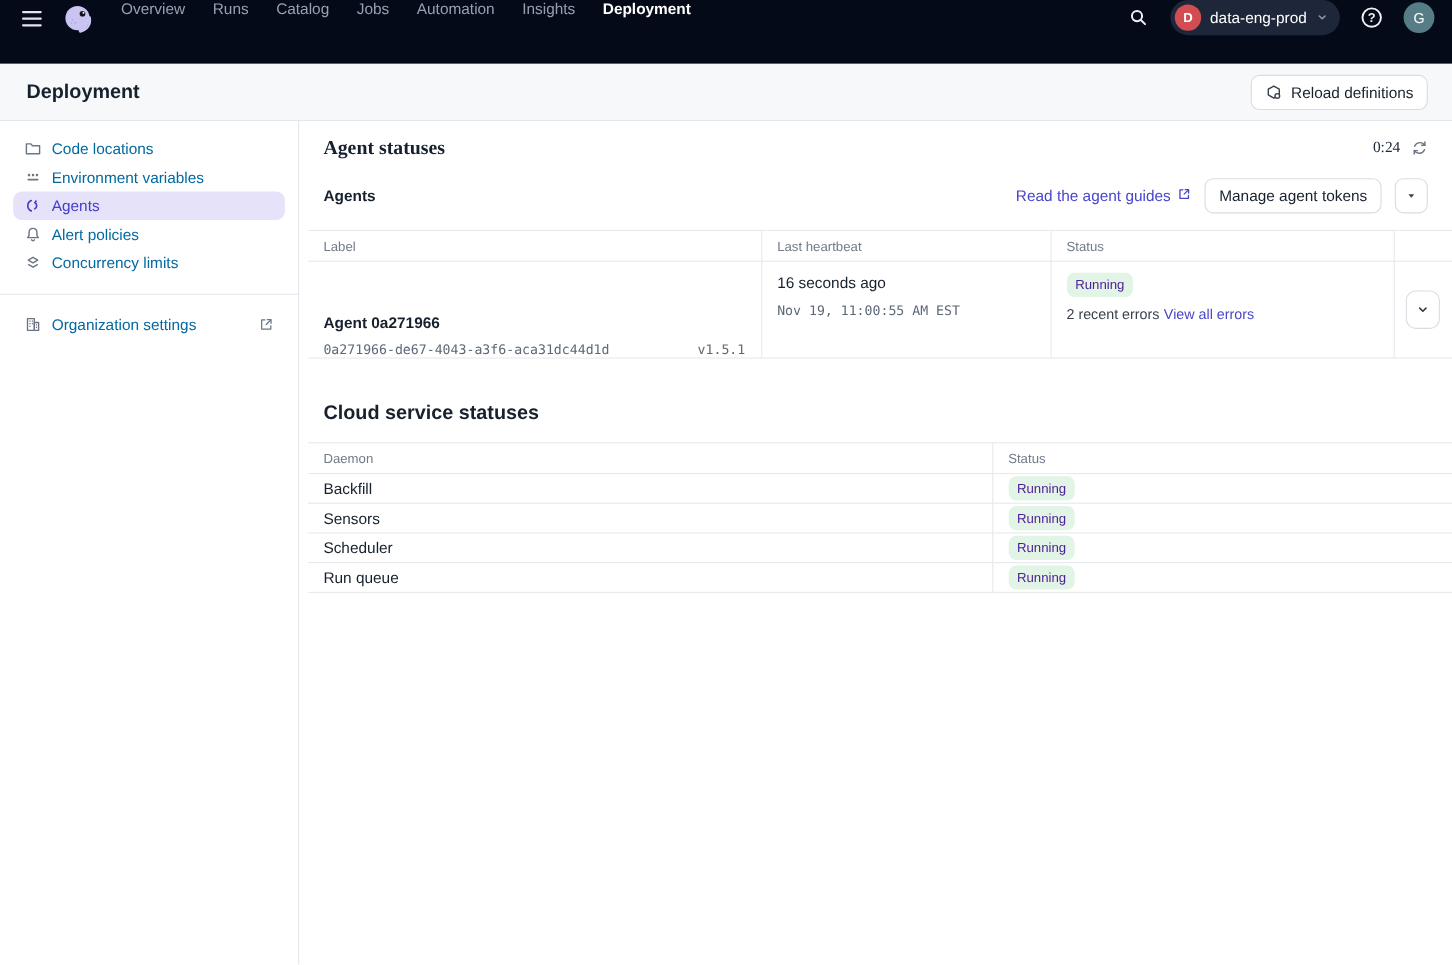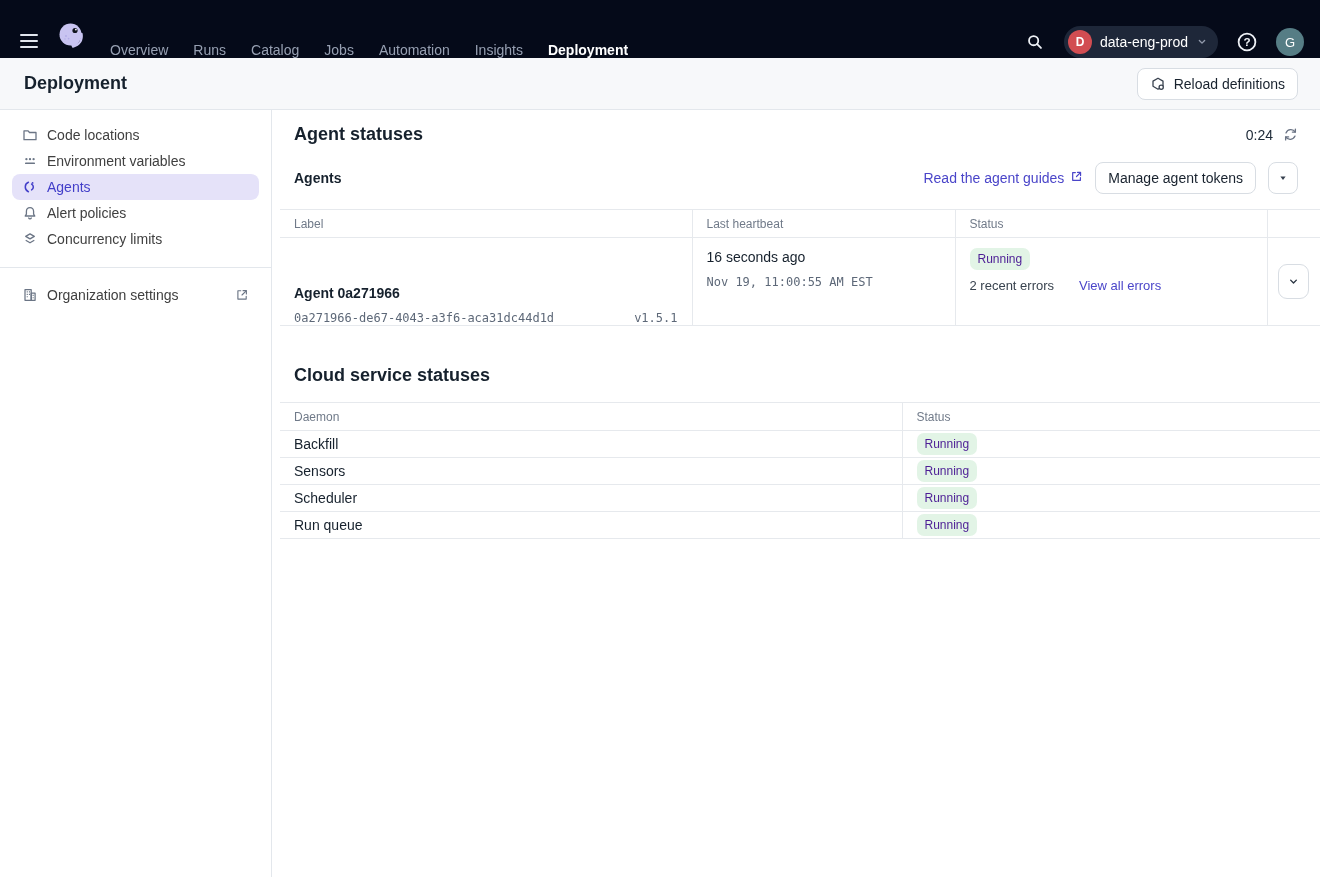--- a/index.html
+++ b/index.html
@@ -6,21 +6,21 @@
   html,body { margin:0; padding:0; }
   body {
     width:1320px; height:877px; overflow:hidden;
     font-family:"Liberation Sans","DejaVu Sans",sans-serif;
     color:#18222e; background:#fff; font-size:14px;
   }
   svg { display:block; }
   .icn { display:grid; place-items:center; }
 
   
-  .topnav { height:58px; background:#050a19; display:flex; align-items:flex-end; padding:0 16px 0 12px; }
+  .topnav { height:58px; background:#050a19; display:flex; align-items:flex-start; padding:0 16px 0 12px; }
   .menu-btn { width:34px; height:34px; background:none; border:none; display:flex; flex-direction:column; justify-content:center; gap:4px; padding:8px; cursor:pointer; }
   .menu-btn span { display:block; width:18px; height:2px; background:#e2e6ee; border-radius:1px; }
   .logo-wrap { width:40px; height:40px; margin:0 8px 0 6px; display:grid; place-items:center; }
   .nav-links { display:flex; align-items:center; gap:25px; margin-left:10px; }
   .nav-links a { color:#97a0b2; text-decoration:none; font-size:14px; cursor:pointer; }
   .nav-links a.active { color:#ffffff; font-weight:700; }
   .nav-right { margin-left:auto; display:flex; align-items:center; gap:13px; }
   .nav-iconbtn { width:32px; height:32px; border:none; background:none; color:#eef1f6; display:grid; place-items:center; cursor:pointer; padding:0; }
   .deploy-pill { height:32px; background:#1e2739; border:none; border-radius:16px; display:flex; align-items:center; gap:8px; padding:0 10px 0 4px; color:#fff; font-size:14px; cursor:pointer; }
   .deploy-badge { width:24px; height:24px; border-radius:50%; background:#d24d52; color:#fff; font-size:12px; font-weight:700; display:grid; place-items:center; }
@@ -30,29 +30,29 @@
   
   .page-header { height:52px; background:#f7f8fa; border-bottom:1px solid #e3e7ec; display:flex; align-items:center; padding:0 22px 0 24px; }
   .page-header h1 { font-size:18px; font-weight:600; margin:0; color:#16212d; }
   .btn { height:32px; background:#fff; border:1px solid #d8dde3; border-radius:8px; display:inline-flex; align-items:center; gap:8px; padding:0 12px; font-size:14px; color:#18222e; cursor:pointer; font-family:inherit; }
   .reload-btn { margin-left:auto; }
   .reload-btn .icn { color:#39424f; }
 
   
   .content { display:flex; height:767px; }
   .sidebar { width:272px; flex-shrink:0; border-right:1px solid #e3e7ec; padding-top:12px; }
-  .side-item { height:26px; margin:0 12px; padding:0 10px; border-radius:8px; display:flex; align-items:center; gap:9px; font-size:14px; color:#404040; cursor:pointer; }
+  .side-item { height:26px; margin:0 12px; padding:0 10px; border-radius:8px; display:flex; align-items:center; gap:9px; font-size:14px; color:#0369a1; cursor:pointer; }
   .side-item .si-icon { color:#6b7585; width:16px; height:16px; }
   .side-item.active { background:#e5e2f9; color:#423ec9; }
   .side-item.active .si-icon { color:#423ec9; }
   .side-item .ext { margin-left:auto; color:#6b7585; }
   .side-divider { border:none; border-top:1px solid #e3e7ec; margin:15px 0 14px 0; }
 
   main { flex:1; min-width:0; }
-  .section-head { display:flex; padding:14px 22px 0 22px; }
+  .section-head { display:flex; padding:14px 22px 0 22px;font-family:Liberation Serif, serif; }
   .section-head h2, .cloud-title { font-size:18px; font-weight:600; margin:0; color:#16212d; }
   .refresh-wrap { margin-left:auto; display:flex; align-items:center; gap:10px; }
   .countdown { font-size:14px; color:#202c3a; }
   .refresh-btn { border:none; background:none; color:#6a7384; padding:0; cursor:pointer; }
 
   .agents-bar { display:flex; align-items:center; padding:0 22px; margin-top:17px; height:32px; }
   .agents-label { font-size:14px; font-weight:700; color:#16212d; }
   .agents-actions { margin-left:auto; display:flex; align-items:center; gap:12px; }
   .link { color:#4a45c9; font-size:14px; text-decoration:none; display:inline-flex; align-items:flex-start; gap:6px; cursor:pointer; }
   .caret-btn { width:30px; height:32px; border:1px solid #d8dde3; border-radius:8px; background:#fff; display:grid; place-items:center; color:#36404e; cursor:pointer; padding:0; }
@@ -63,21 +63,21 @@
   .cb { border-right:1px solid #e6e9ed; }
   .agents-tbl { margin-top:15px; }
   .agents-tbl td { height:72px; vertical-align:top; padding:10px 14px 0 14px; border-bottom:1px solid #e6e9ed; }
   .agent-name { font-weight:700; font-size:14px; color:#16212d; line-height:18px;margin-top:36px; }
   .mono { font-family:"DejaVu Sans Mono","Liberation Mono",monospace; font-size:12px; color:#5d6878; }
   .meta-row { display:flex; margin-top:9px; }
   .meta-row .ver { margin-left:auto; }
   .hb-rel { font-size:14px; line-height:18px; color:#16212d; }
   .hb-time { margin-top:9px; }
   .badge { display:inline-block; padding:4px 8px; border-radius:7px; background:#e2f4e6; color:#4c1d95; font-size:12px; line-height:14px; }
-  .errors-row { margin-top:8px; display:flex; align-items:baseline; gap:25px; }
+  .errors-row { margin-top:8px; display:flex; align-items:baseline; gap:4px; }
   .errors-text { font-size:13px; color:#39434f; }
   .errors-row .link { font-size:13px; }
   .expand-cell { text-align:center; padding:0 !important; vertical-align:middle !important; }
   .expand-btn { width:31px; height:35px; border:1px solid #d8dde3; border-radius:9px; background:#fff; display:inline-grid; place-items:center; color:#2b3542; cursor:pointer; padding:0; }
 
   .cloud-title { padding:39px 22px 0 22px; }
   .daemon-tbl { margin-top:16px; }
   .daemon-tbl td { height:27px; vertical-align:middle; padding:0 14px; border-bottom:1px solid #e6e9ed; }
   .daemon-name { font-size:14px; color:#16212d; }
 </style>

